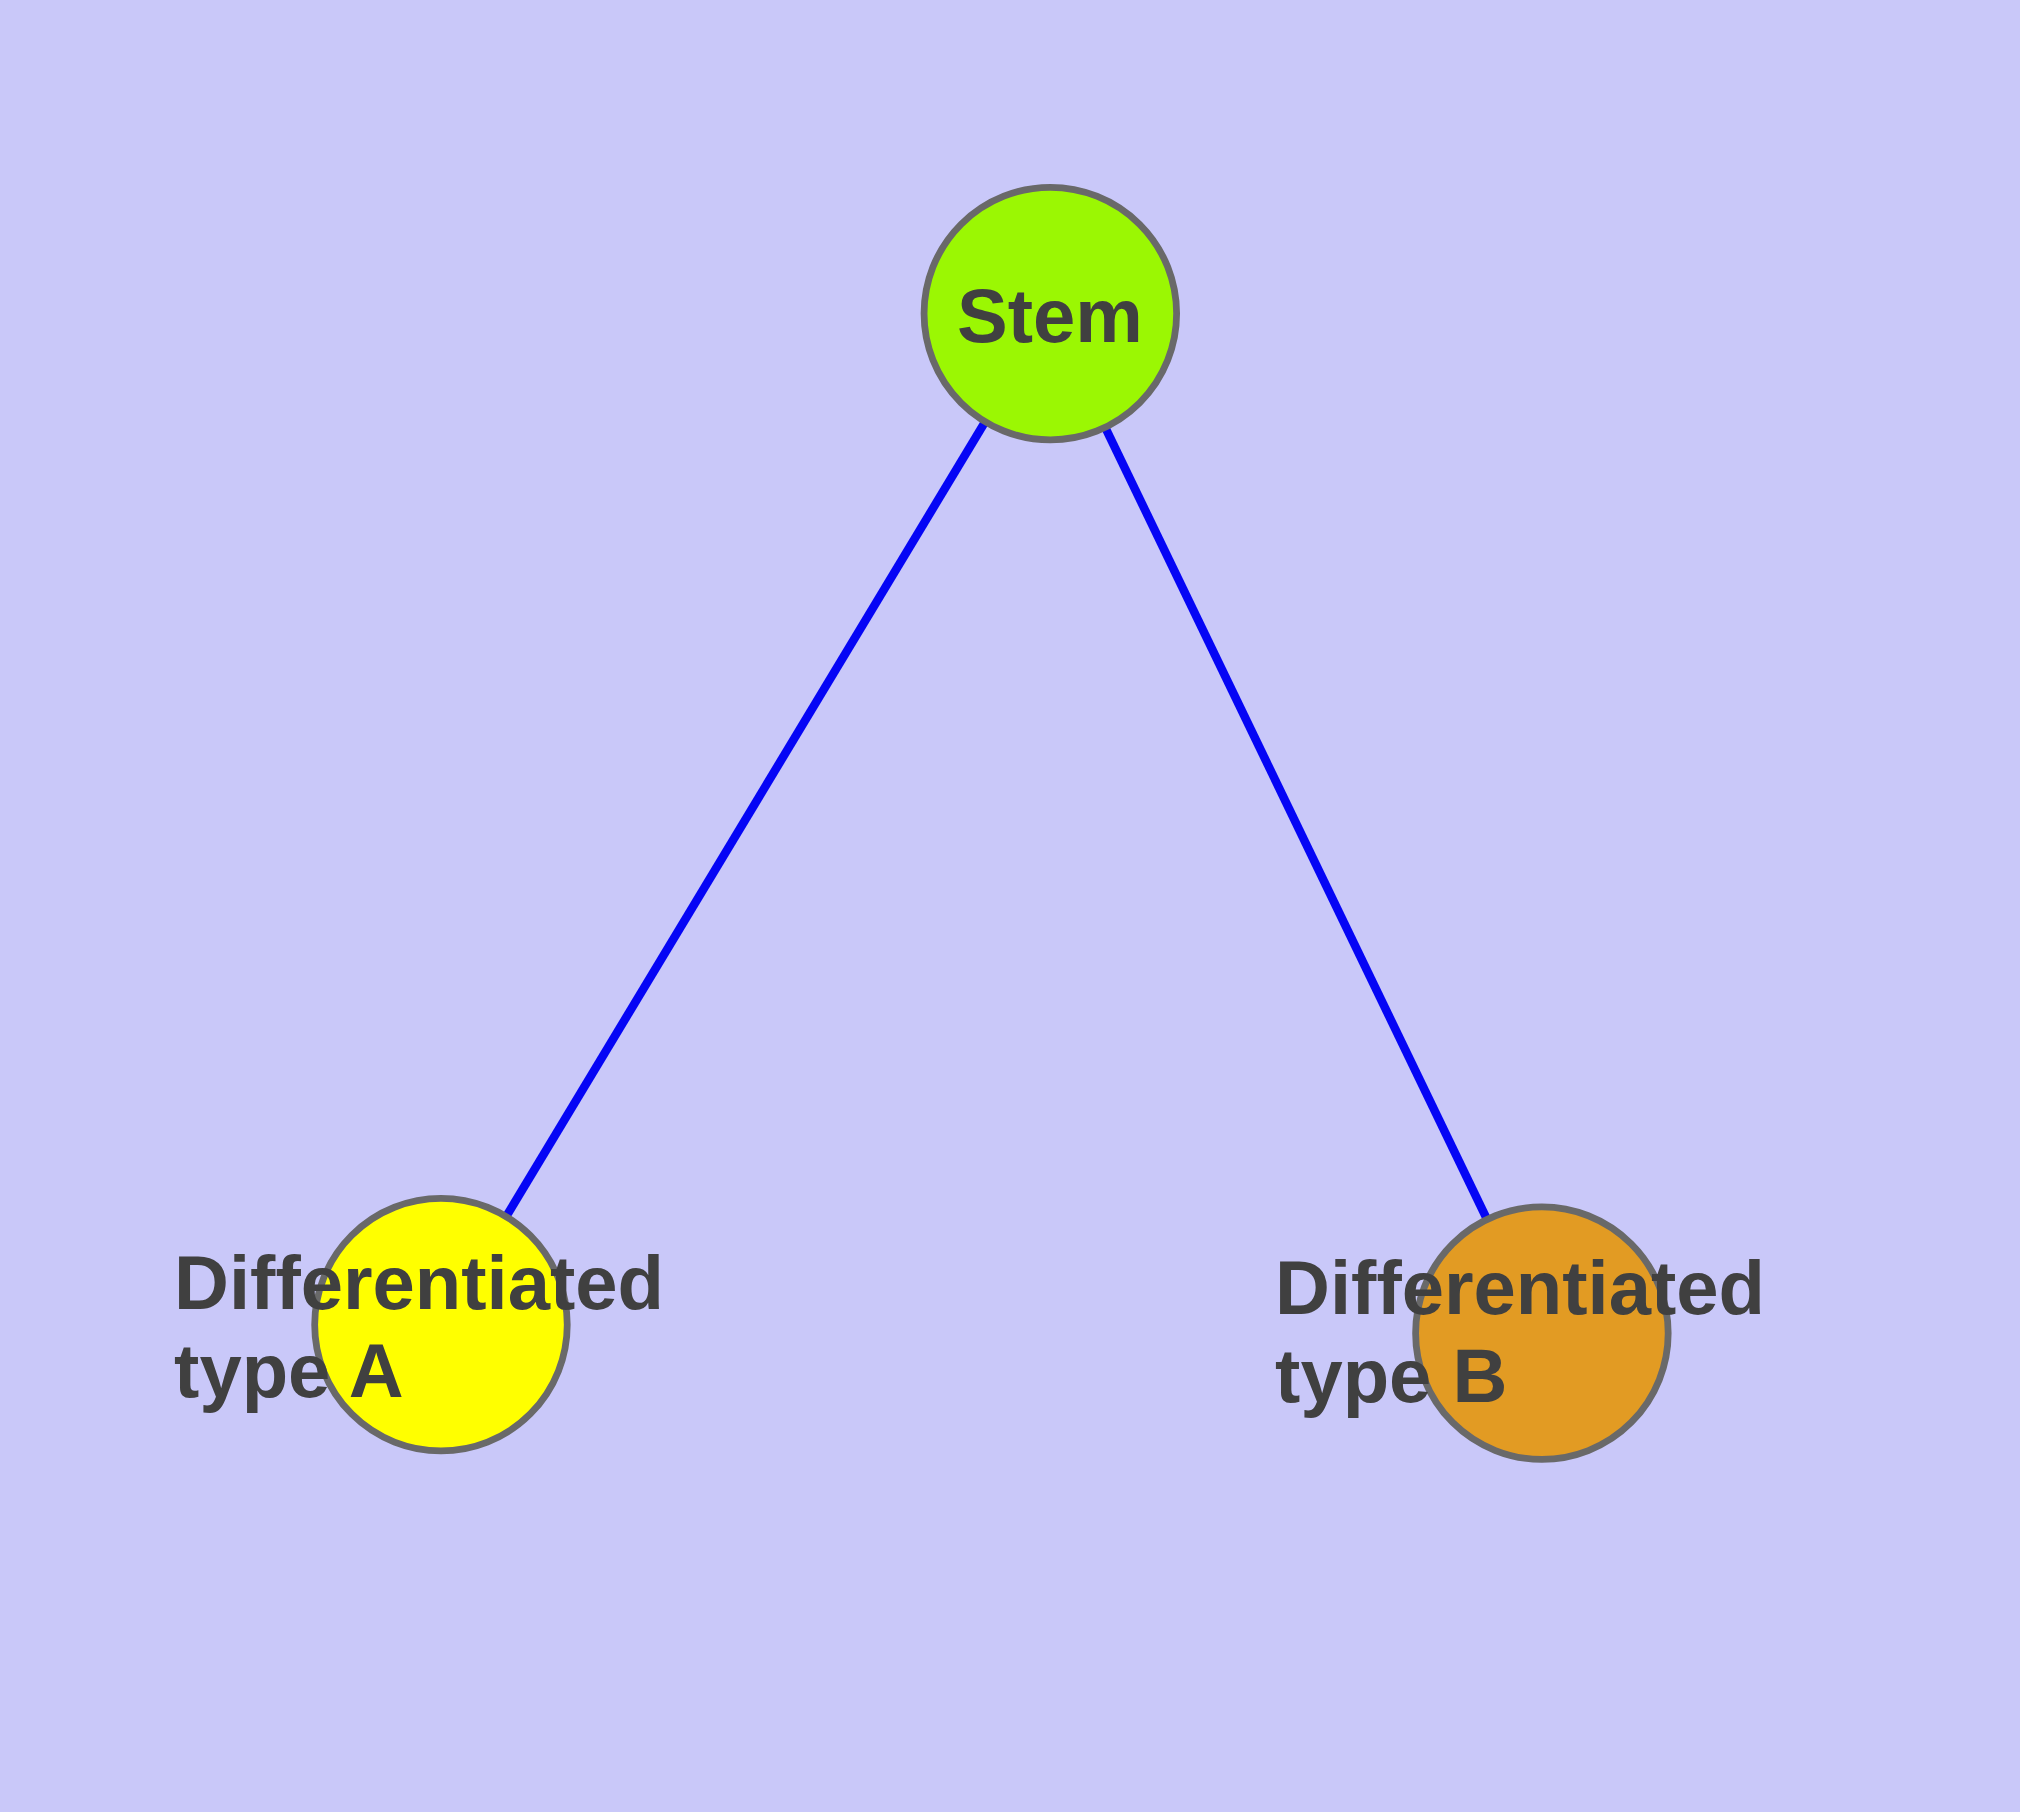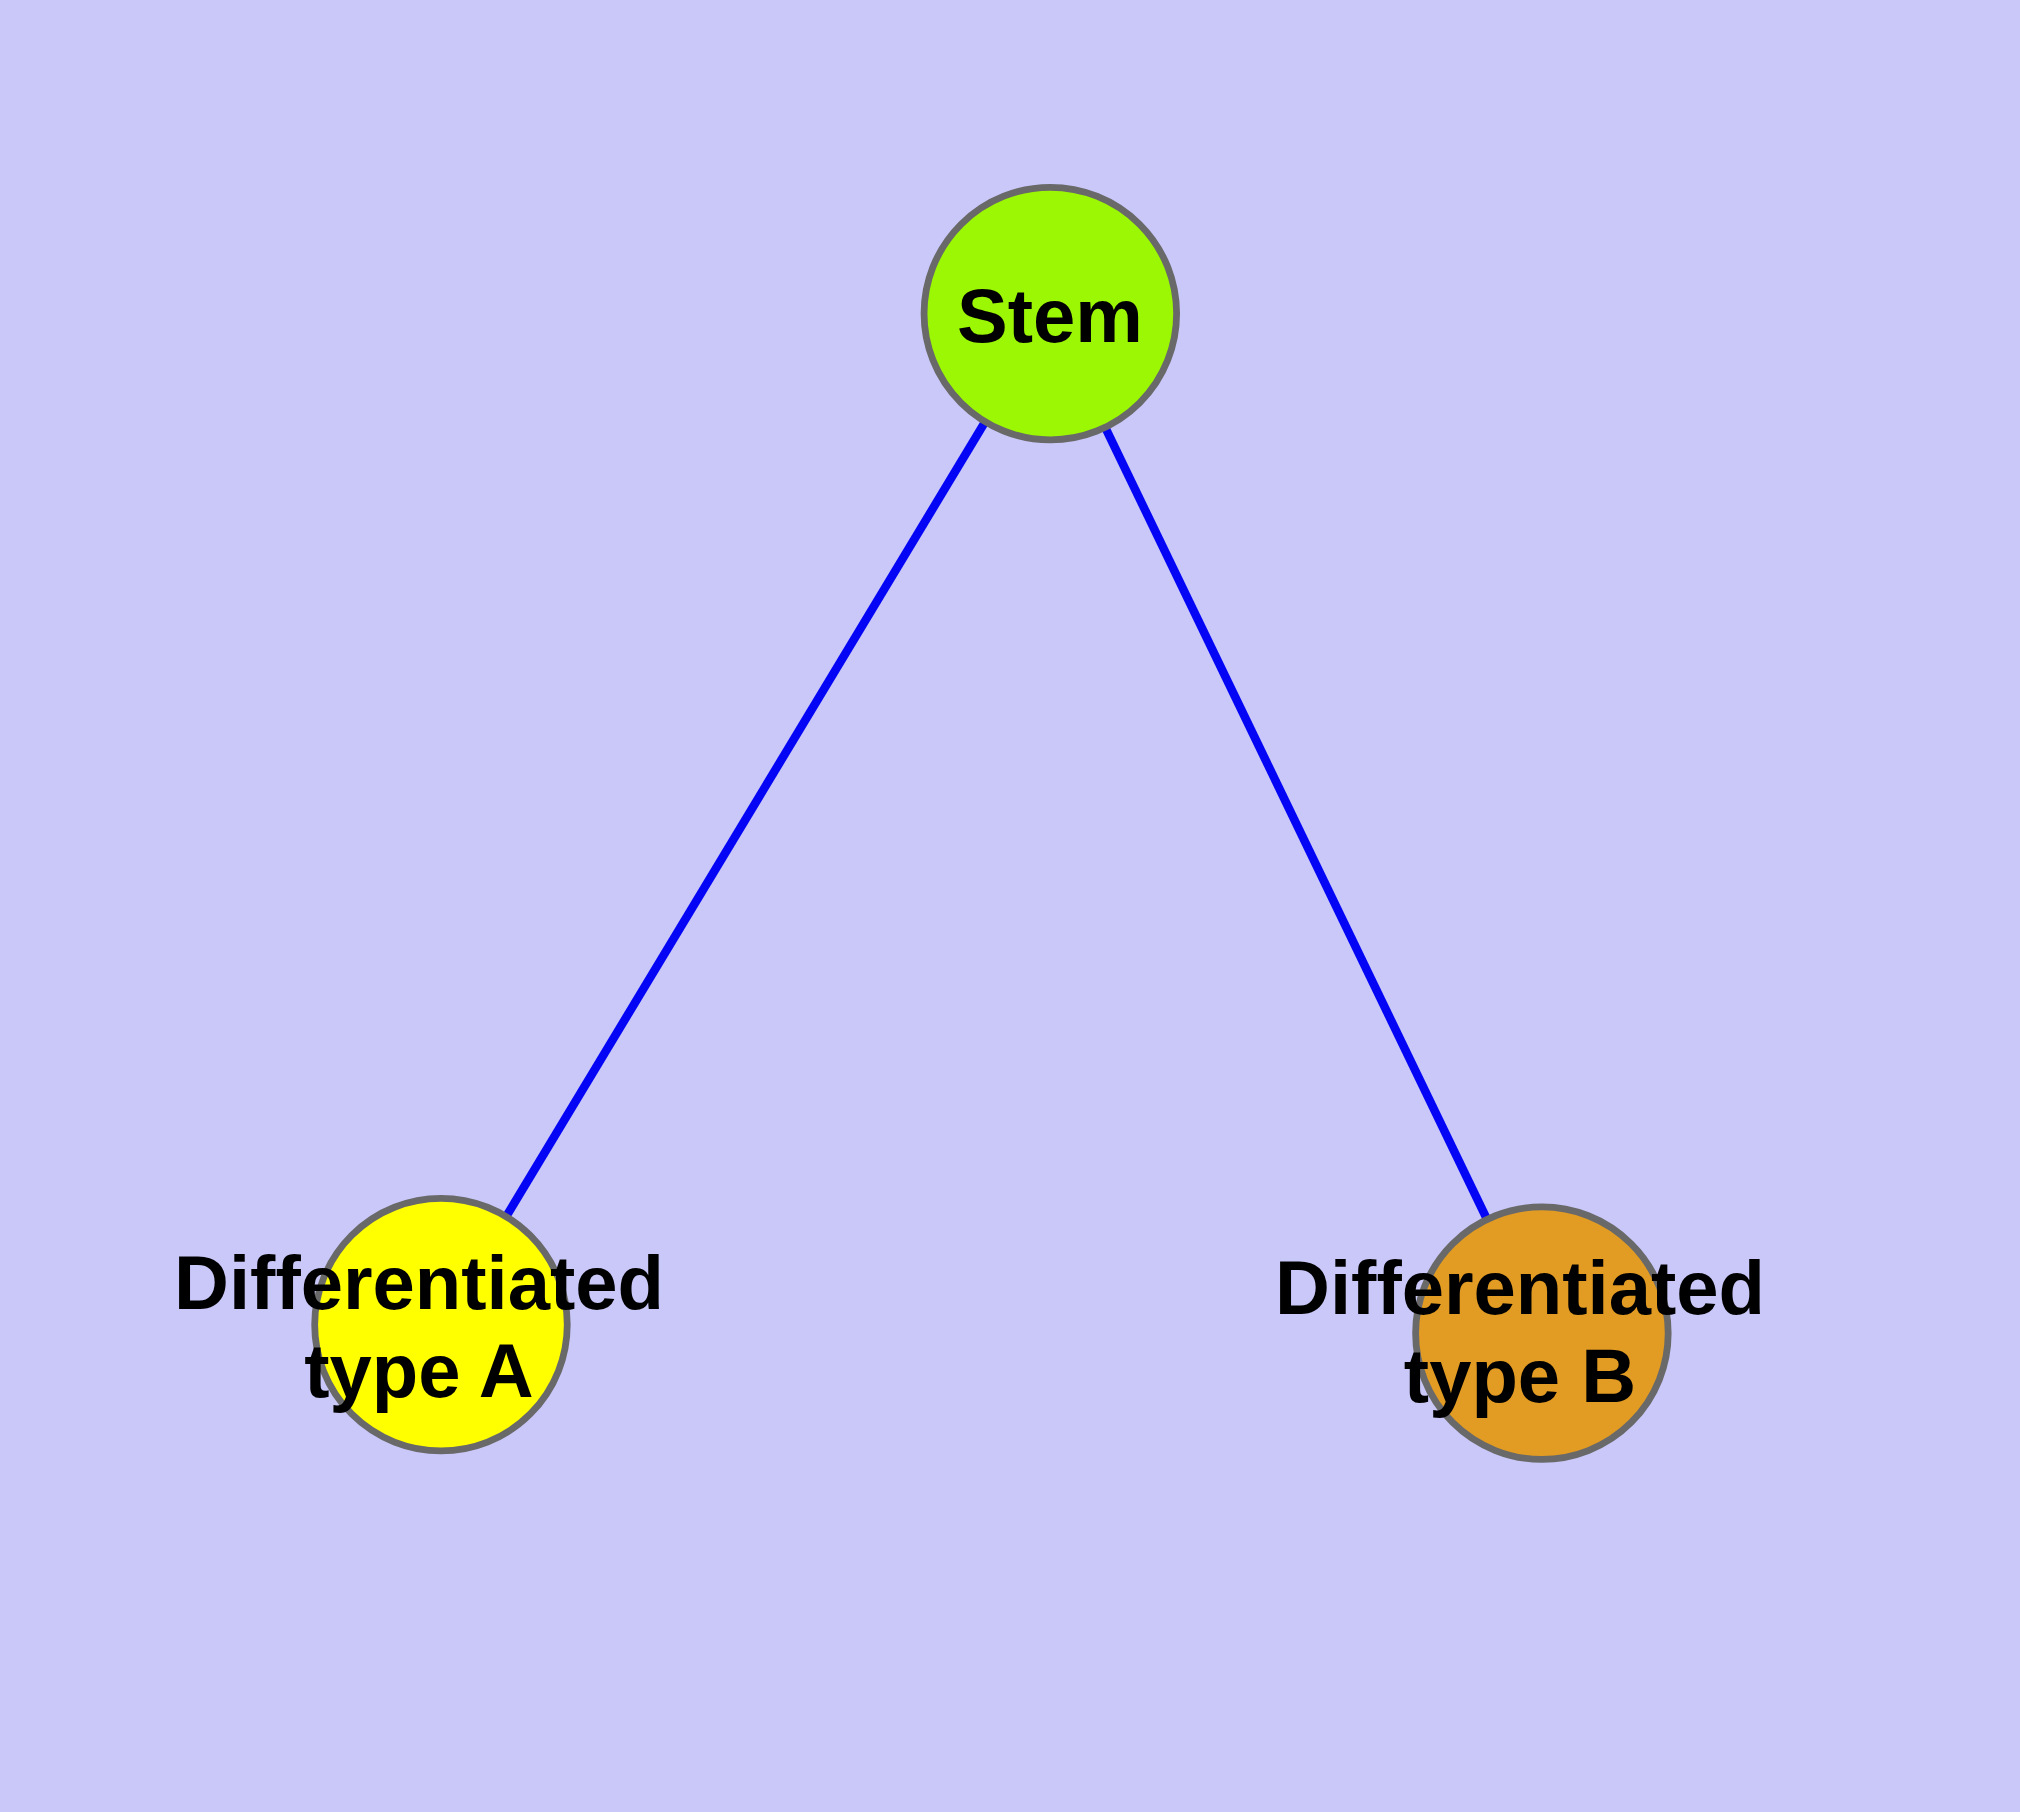--- a/index.html
+++ b/index.html
@@ -29,23 +29,23 @@
   }
   .node-circle {
     stroke-width: 8;
   }
   .node-label {
     position: absolute;
     transform: translate(-50%, -50%);
     font-size: 76px;
     font-weight: bold;
     line-height: 88px;
-    text-align: center;
+    text-align: left;
     white-space: pre-line;
-    color: #000000;
+    color: #404040;
     pointer-events: none;
   }
 </style>
 </head>
 <body>
 
 <div class="canvas">
 
   <svg class="graph-svg" viewBox="0 0 2384 2138">
     <rect x="0" y="0" width="2384" height="2138" fill="#C9C8F9"></rect>

